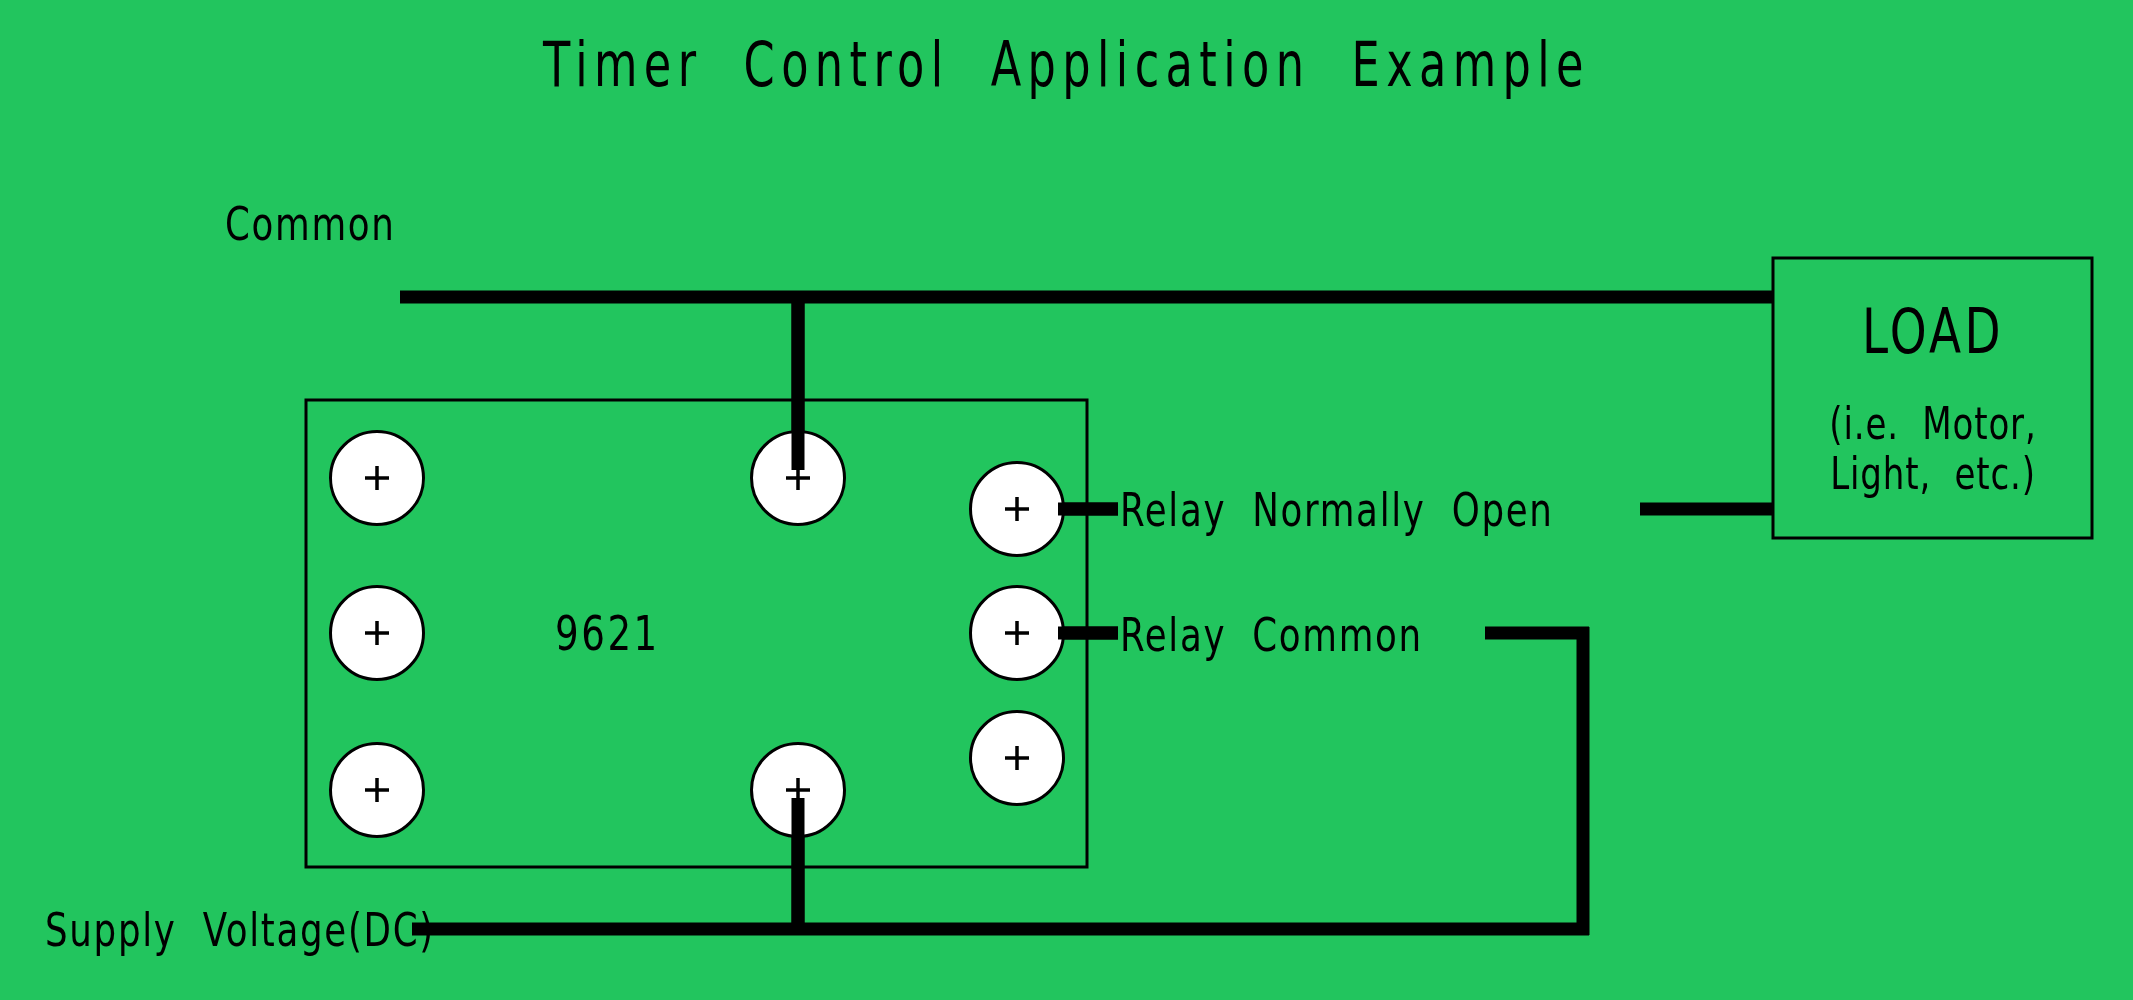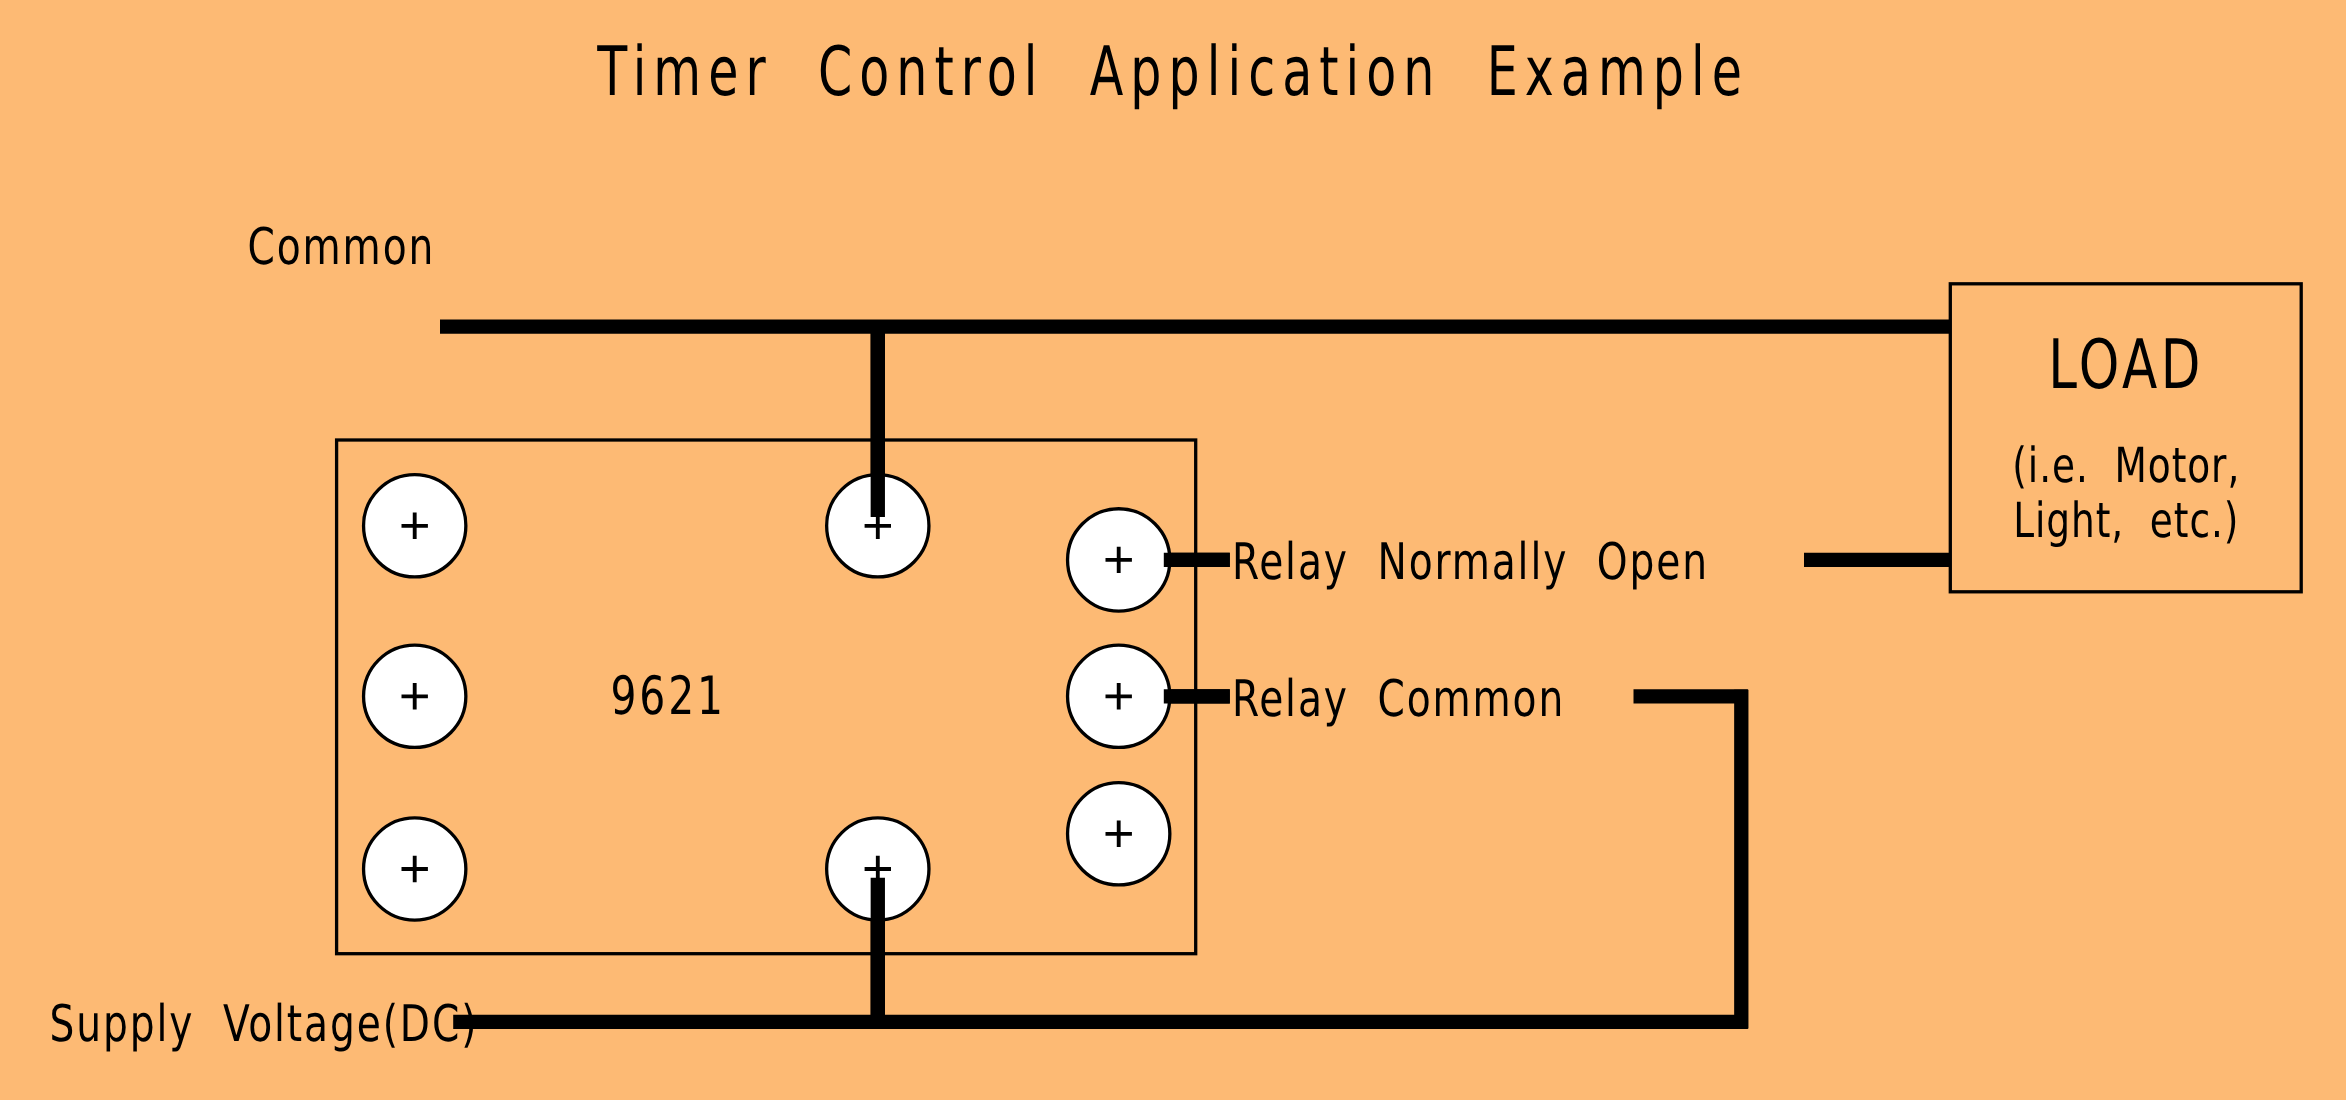--- a/index.html
+++ b/index.html
@@ -1,17 +1,17 @@
 <!DOCTYPE html>
 <html><head>
 <meta charset="utf-8">
 <style>
   html,body{margin:0;padding:0;background:#ffffff;}
   body{width:2133px;height:1000px;overflow:hidden;font-family:"DejaVu Sans Mono","Liberation Mono",monospace;}
-  #stage{position:relative;width:2133px;height:1000px;background:#fdba74;}
+  #stage{position:relative;width:2133px;height:1000px;background:#22c55e;}
   svg.layer{position:absolute;left:0;top:0;width:2133px;height:1000px;}
   .txt{position:absolute;white-space:pre;color:#000;font-family:"DejaVu Sans","Liberation Sans",sans-serif;
        font-stretch:condensed;transform-origin:left center;}
   #title{left:0;top:28px;width:2133px;text-align:center;font-size:62px;letter-spacing:8px;
          font-weight:400;transform:scaleX(0.80);transform-origin:center center;}
   #lbl-common{left:225px;top:197px;font-size:46px;letter-spacing:2px;transform:scaleX(0.86);}
   #lbl-supply{left:45px;top:903px;font-size:46px;letter-spacing:2px;transform:scaleX(0.86);}
   #lbl-no{left:1120px;top:483px;font-size:46px;letter-spacing:2px;transform:scaleX(0.86);}
   #lbl-rc{left:1120px;top:608px;font-size:46px;letter-spacing:2px;transform:scaleX(0.86);}
   #lbl-model{left:555px;top:605px;font-size:48px;letter-spacing:3px;transform:scaleX(0.86);}

